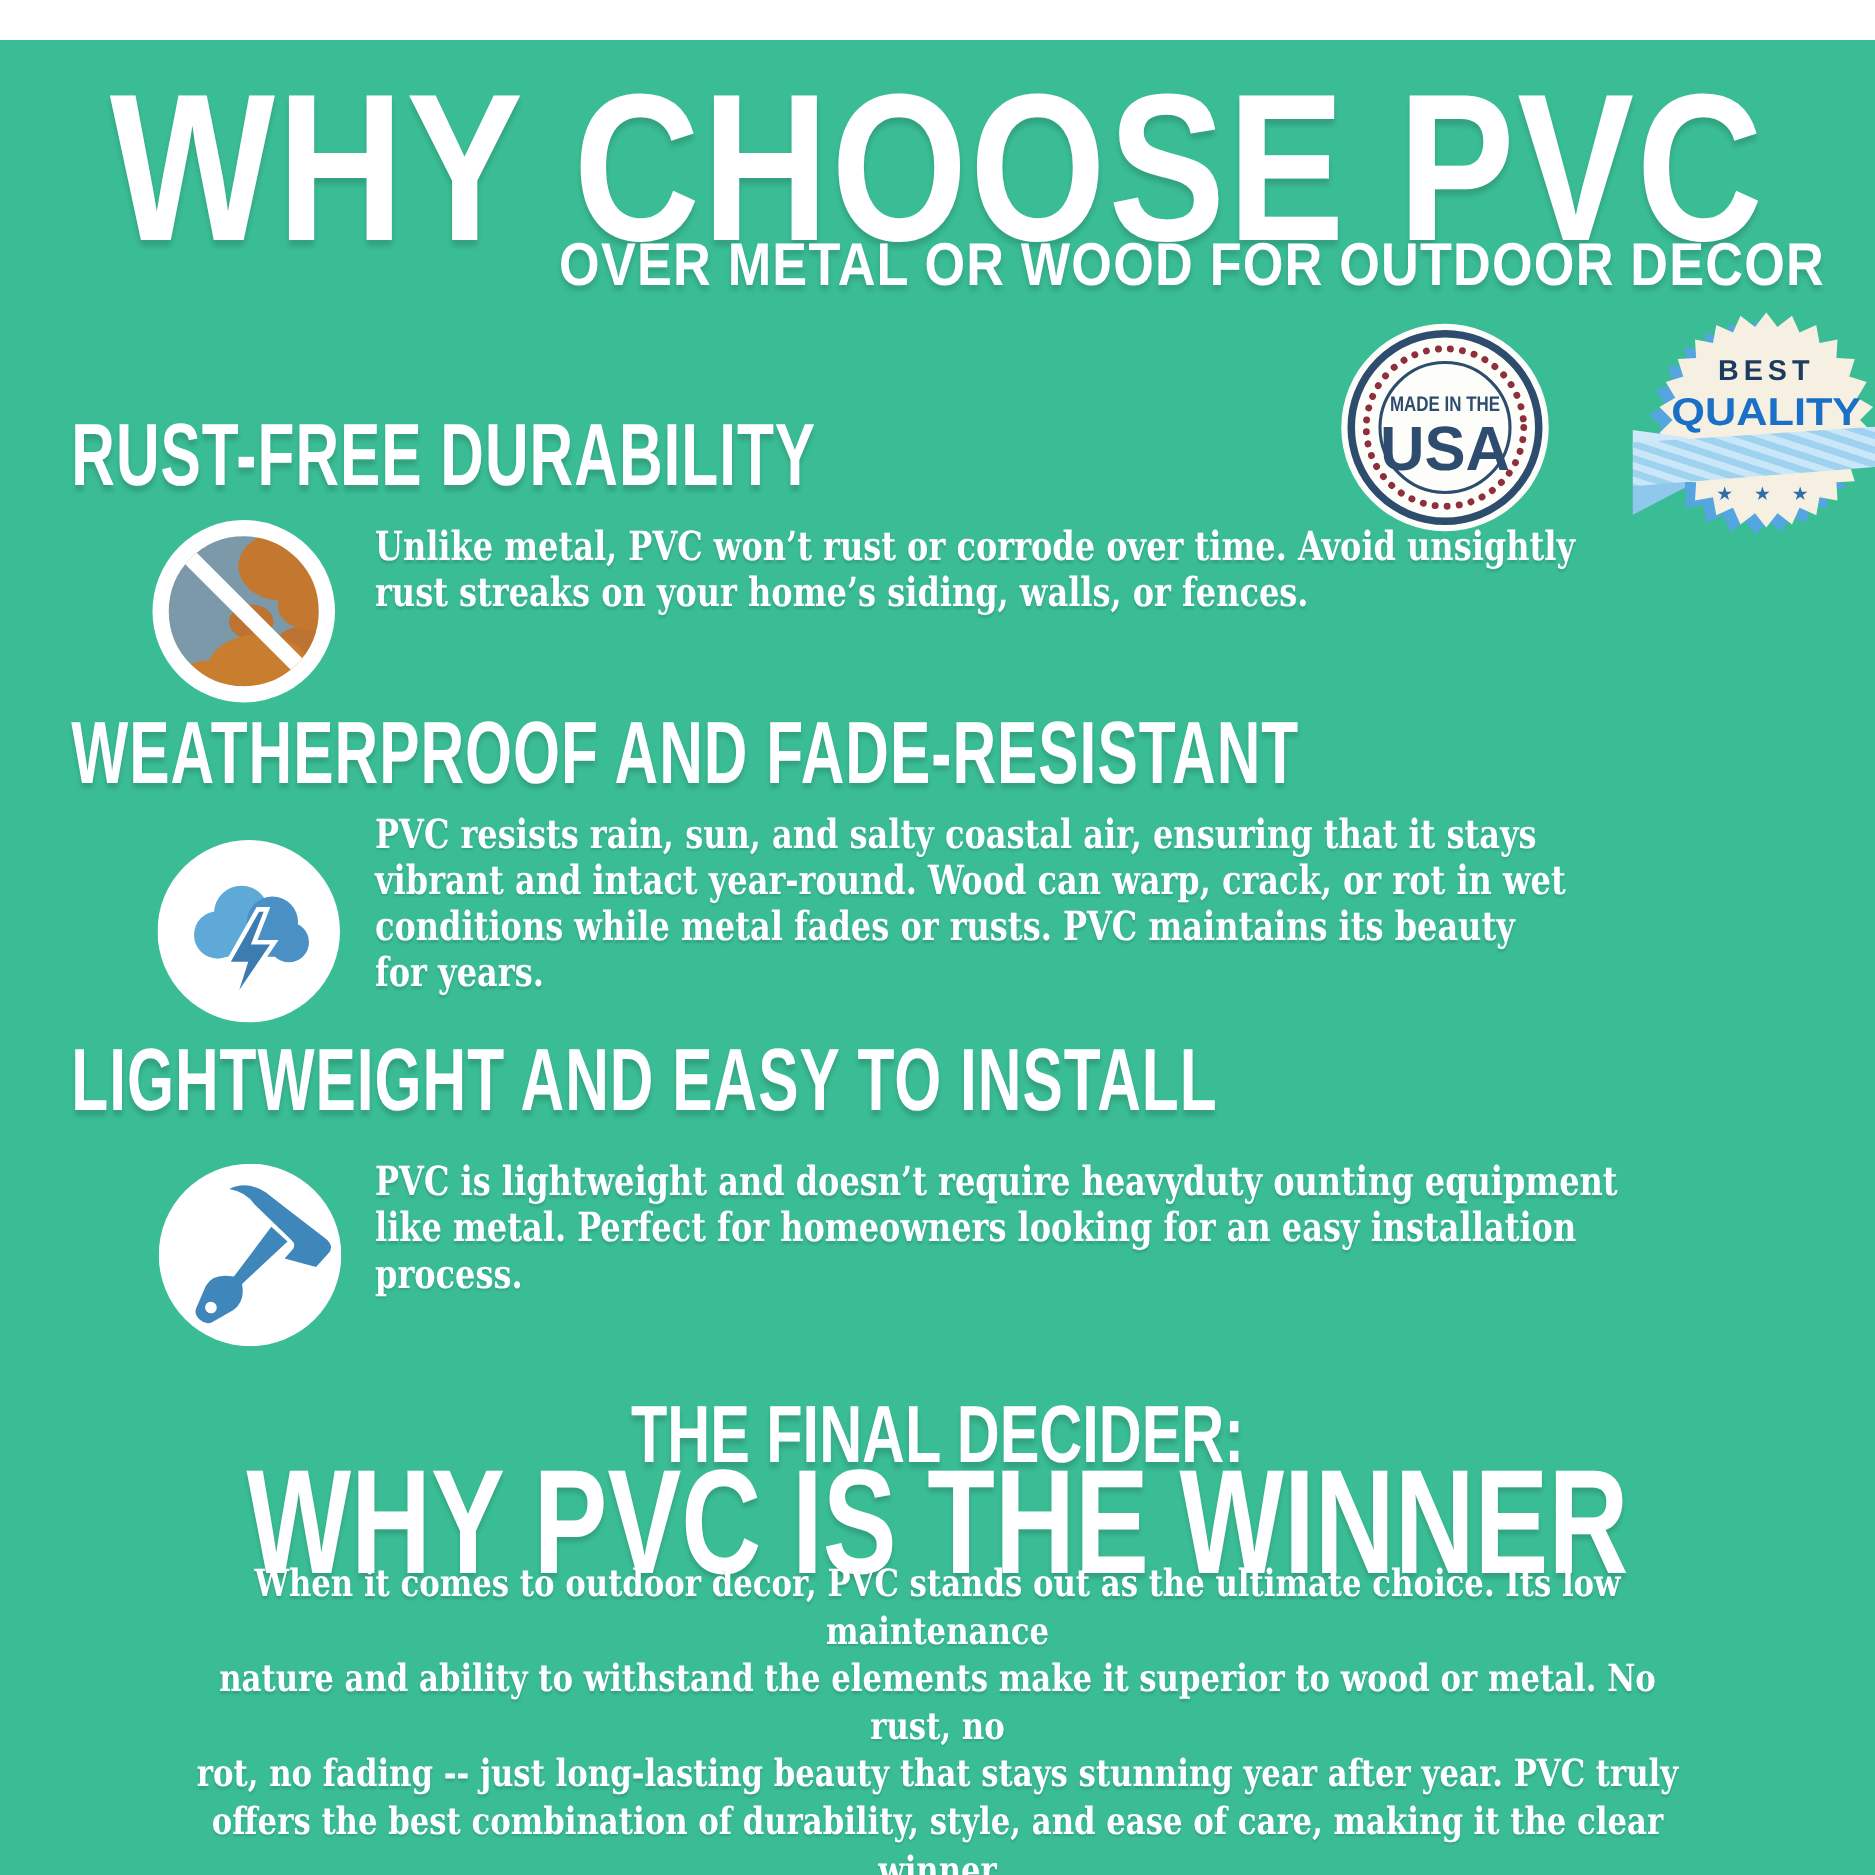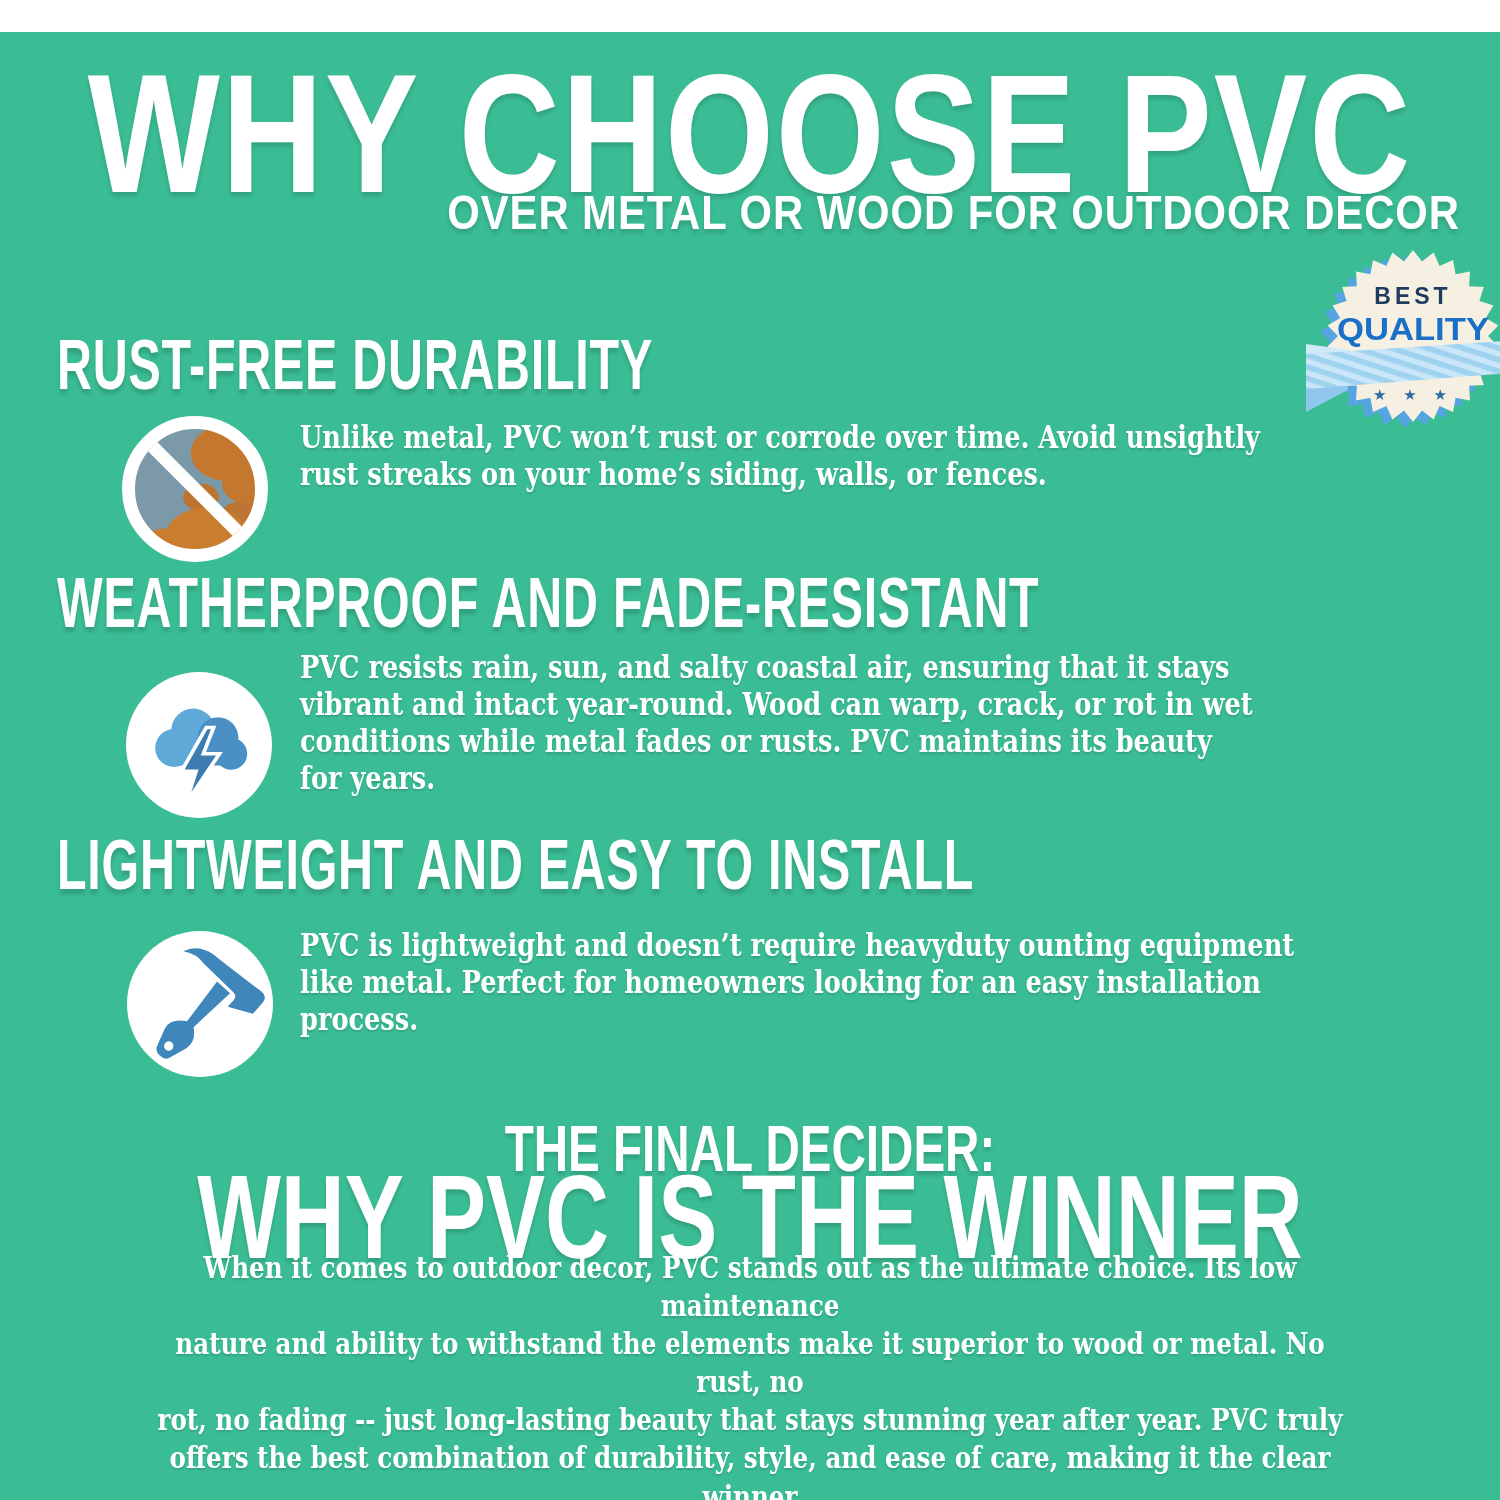--- a/index.html
+++ b/index.html
@@ -67,20 +67,30 @@
   .badge svg { width:100%; height:100%; display:block; }
 </style>
 </head>
 <body>
 
 <div class="page">
 
   <div class="display title">WHY CHOOSE PVC</div>
   <div class="display subtitle">OVER METAL OR WOOD FOR OUTDOOR DECOR</div>
 
+  <div class="badge" style="left:1072px; top:226px; width:168px; height:168px;">
+    <svg viewBox="0 0 168 168">
+      <circle cx="84" cy="84" r="83" fill="#fdfdfa"></circle>
+      <circle cx="84" cy="84" r="75" fill="none" stroke="#2e4d6e" stroke-width="6"></circle>
+      <circle cx="84" cy="84" r="63" fill="none" stroke="#8e2f3c" stroke-width="5.5" stroke-dasharray="0.1 9.6" stroke-linecap="round"></circle>
+      <circle cx="84" cy="84" r="52" fill="none" stroke="#2e4d6e" stroke-width="2.5"></circle>
+      <text x="84" y="71" text-anchor="middle" font-family="Liberation Sans, sans-serif" font-size="17" font-weight="bold" fill="#2e4d6e" textLength="88" lengthAdjust="spacingAndGlyphs">MADE IN THE</text>
+      <text x="84" y="118" text-anchor="middle" font-family="Liberation Sans, sans-serif" font-size="50" font-weight="bold" fill="#2e4d6e" textLength="104" lengthAdjust="spacingAndGlyphs">USA</text>
+    </svg>
+  </div>
 
   <div class="badge" style="left:1306px; top:216px; width:215px; height:192px;">
     <svg viewBox="0 0 215 192">
       <defs>
         <pattern id="rstripes" width="11" height="50" patternUnits="userSpaceOnUse" patternTransform="rotate(-72)">
           <rect width="11" height="50" fill="#9ed2ef"></rect>
           <rect width="5.5" height="50" fill="#c9e7f8"></rect>
         </pattern>
       </defs>
       <polygon fill="#55a6e0" points="99.0,8.0 108.0,19.5 119.6,10.5 125.6,23.9 139.0,17.9 141.6,32.3 156.0,29.6 155.1,44.3 169.8,45.1 165.4,59.1 179.4,63.5 171.8,76.1 184.4,83.6 174.0,94.0 184.4,104.4 171.8,111.9 179.4,124.5 165.4,128.9 169.8,142.9 155.1,143.7 156.0,158.4 141.6,155.7 139.0,170.1 125.6,164.1 119.6,177.5 108.0,168.5 99.0,180.0 90.0,168.5 78.4,177.5 72.4,164.1 59.0,170.1 56.4,155.7 42.0,158.4 42.9,143.7 28.2,142.9 32.6,128.9 18.6,124.5 26.2,111.9 13.6,104.4 24.0,94.0 13.6,83.6 26.2,76.1 18.6,63.5 32.6,59.1 28.2,45.1 42.9,44.3 42.0,29.6 56.4,32.3 59.0,17.9 72.4,23.9 78.4,10.5 90.0,19.5"></polygon>

